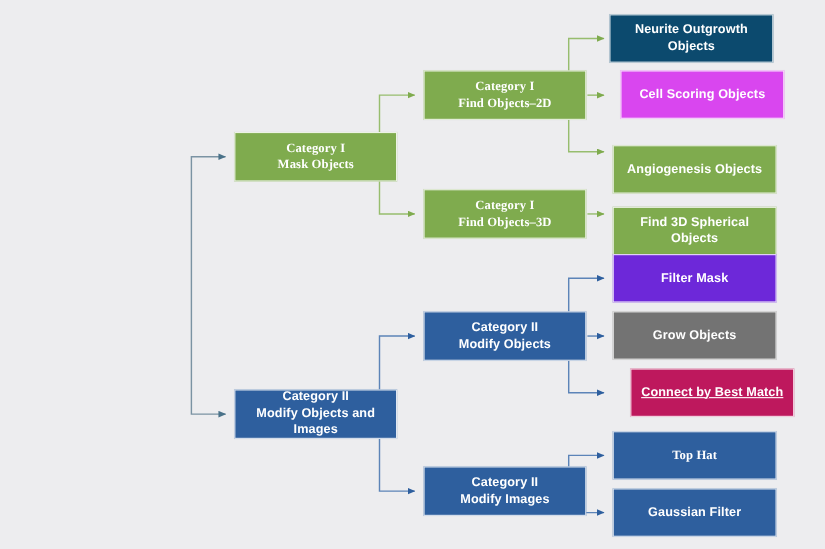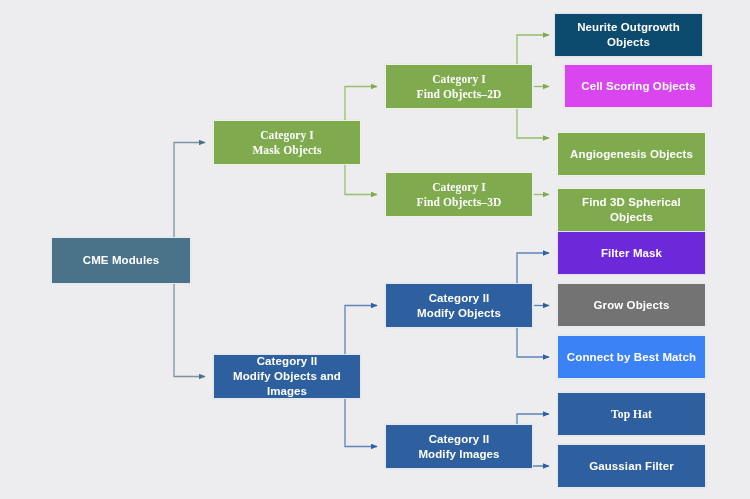--- a/index.html
+++ b/index.html
@@ -91,23 +91,20 @@
       <path d="M534,305.5 L549,305.5" marker-end="url(#arr-blue)"></path>
       <path d="M517,305.5 L517,357 L549,357" marker-end="url(#arr-blue)"></path>
     </g>
 
     <g stroke="#5c84b8" stroke-width="1.3" fill="none">
       <path d="M517,446.5 L517,414 L549,414" marker-end="url(#arr-blue)"></path>
       <path d="M517,446.5 L517,466 L549,466" marker-end="url(#arr-blue)"></path>
     </g>
   </svg>
 
-  <div class="node root" id="n-root" style="left: 51px; top: 237px; width: 140px; height: 47px; background: rgb(74, 114, 137);">
-    <span class="lbl">CME Modules</span>
-  </div>
 
   <div class="node green" id="n-cat1" style="left: 213px; top: 120px; width: 148px; height: 45px; background: rgb(127, 171, 78);">
     <span class="lbl">
       <span>Category I</span>
       <span>Mask Objects</span>
     </span>
   </div>
 
   <div class="node green" id="n-cat1-2d" style="left: 385px; top: 64px; width: 148px; height: 45px; background: rgb(127, 171, 78);">
     <span class="lbl">
@@ -156,21 +153,21 @@
       </div>
       <div class="node" style="left: 557px; top: 172px; width: 149px; height: 44px; background: rgb(127, 171, 78); margin-top: 16px;">
         <span class="lbl">Find 3D Spherical Objects</span>
       </div>
       <div class="node" style="left: 557px; top: 231px; width: 149px; height: 44px; background: #6d28d9;">
         <span class="lbl">Filter Mask</span>
       </div>
       <div class="node" style="left: 557px; top: 283px; width: 149px; height: 44px; background: #737373;">
         <span class="lbl">Grow Objects</span>
       </div>
-      <div class="node" style="left: 557px; top: 335px; width: 149px; height: 44px; background: #3b82f6;">
+      <div class="node" style="left: 573px; top: 335px; width: 149px; height: 44px; background: #be185d; text-decoration: underline;">
         <span class="lbl">Connect by Best Match</span>
       </div>
       <div class="node" style="left: 557px; top: 392px; width: 149px; height: 44px; background: rgb(46, 95, 158); font-family: Liberation Serif, serif;">
         <span class="lbl">Top Hat</span>
       </div>
       <div class="node" style="left: 557px; top: 444px; width: 149px; height: 44px; background: rgb(46, 95, 158);">
         <span class="lbl">Gaussian Filter</span>
       </div>
     </div>
 

